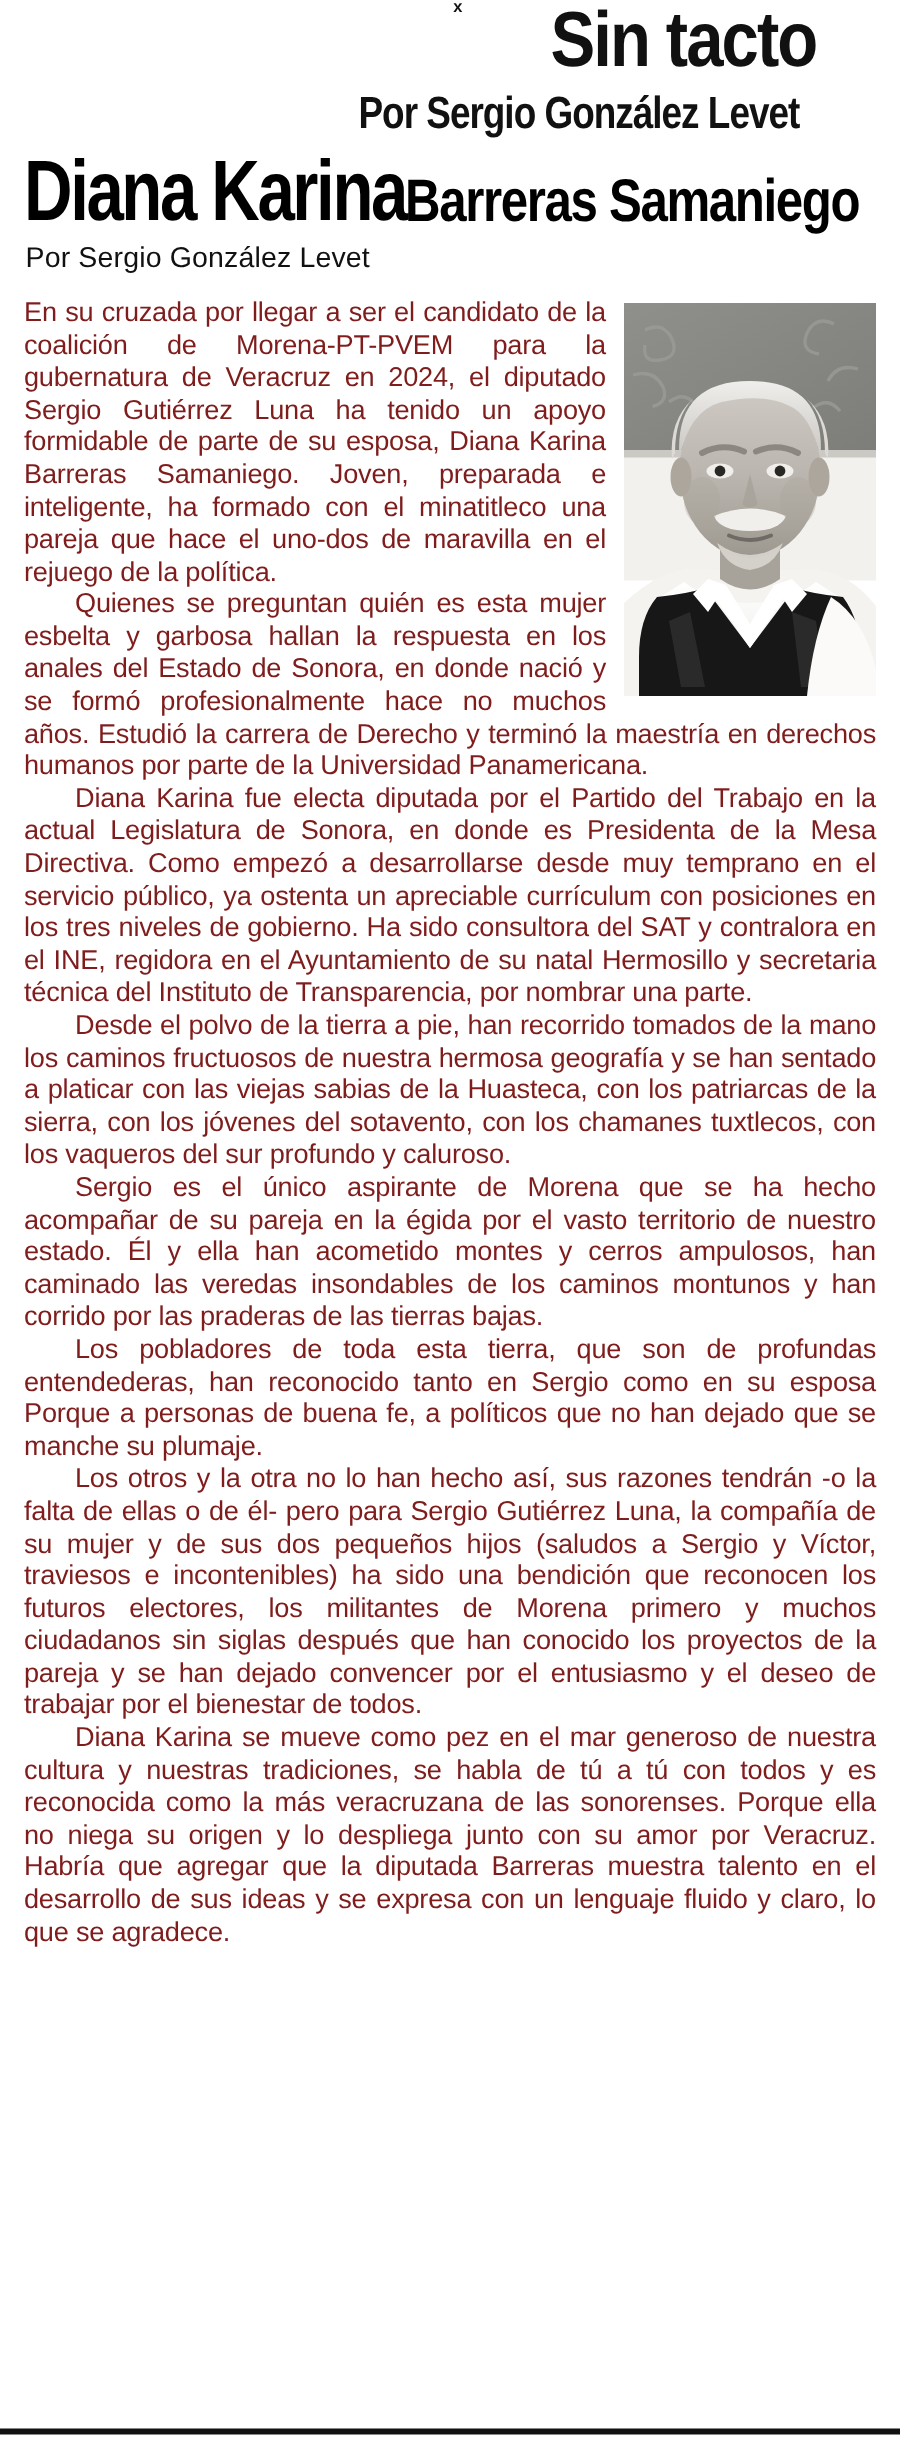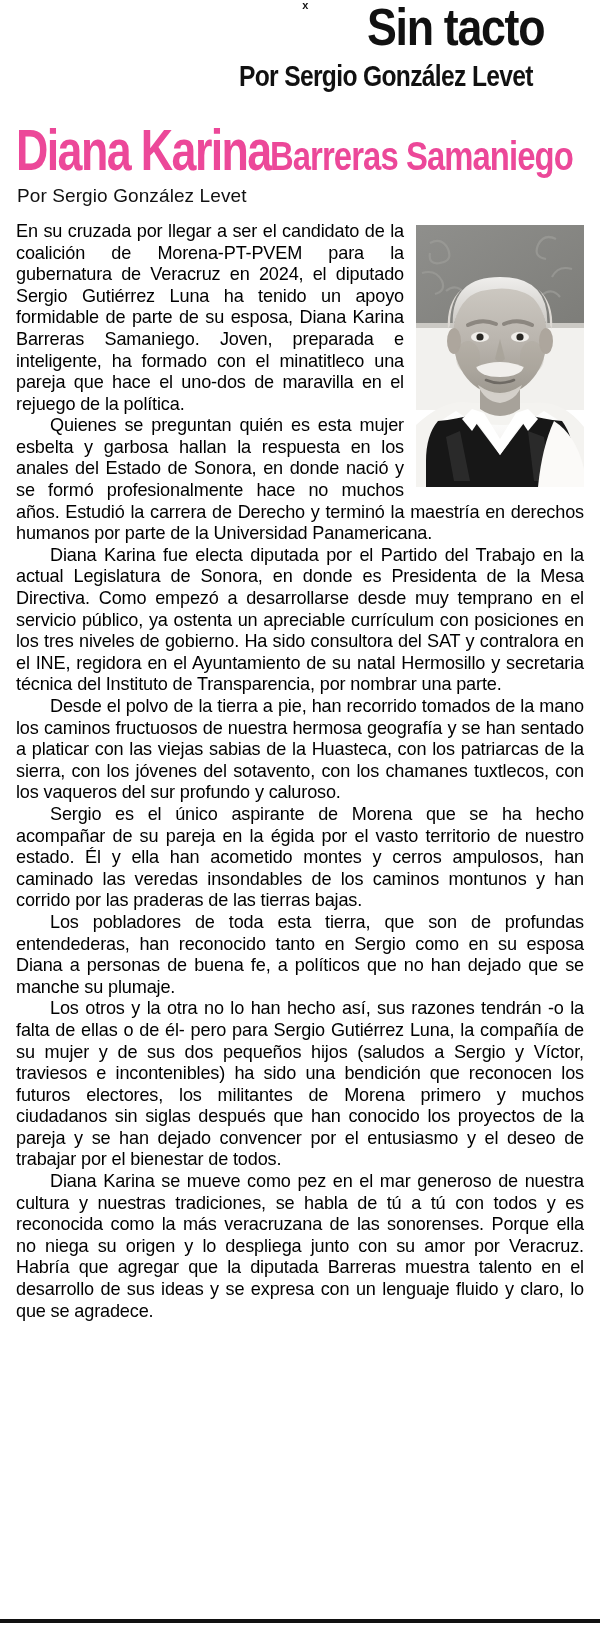--- a/index.html
+++ b/index.html
@@ -59,25 +59,25 @@
     line-height: 1.0;
     letter-spacing: -0.8px;
     transform: scaleX(0.82);
     transform-origin: center top;
     margin: 8px 0 0 0;
     color: #111111;
   }
 
   
   .headline {
-    margin: 32px 0 0 0;
+    margin: 9px 0 0 0;
     text-align: right;
     white-space: nowrap;
     line-height: 1.0;
-    color: #ec4899;
+    color: #000000;
   }
   .headline .hl-big {
     font-family: "Liberation Sans", sans-serif;
     font-weight: 700;
     font-size: 56px;
     letter-spacing: -2px;
     display: inline-block;
     transform: scaleX(0.80) scaleY(1.02);
     transform-origin: left bottom;
     vertical-align: baseline;
@@ -119,21 +119,21 @@
     overflow: hidden;
     background: #ffffff;
   }
   .photo svg { display: block; width: 100%; height: 100%; }
 
   .body-text {
     font-family: "Liberation Sans", sans-serif;
     font-size: 18.1px;
     line-height: 21.6px;
     text-align: justify;
-    color: #000000;
+    color: #7f1d1d;
     letter-spacing: -0.15px;
     hyphens: auto;
     -webkit-hyphens: auto;
   }
   .body-text p {
     margin: 0;
     text-indent: 34px;
   }
   .body-text p.first {
     text-indent: 0;
@@ -253,20 +253,20 @@
         <ellipse cx="116" cy="132" rx="12" ry="16" fill="#aba59c" opacity="0.35"></ellipse>
       </svg>
     </div>
 
     <div class="body-text">
       <p class="first">En su cruzada por llegar a ser el candidato de la coalición de Morena-PT-PVEM para la gubernatura de Veracruz en 2024, el diputado Sergio Gutiérrez Luna ha tenido un apoyo formidable de parte de su esposa, Diana Karina Barreras Samaniego. Joven, preparada e inteligente, ha formado con el minatitleco una pareja que hace el uno-dos de maravilla en el rejuego de la política.</p>
       <p>Quienes se preguntan quién es esta mujer esbelta y garbosa hallan la respuesta en los anales del Estado de Sonora, en donde nació y se formó profesionalmente hace no muchos años. Estudió la carrera de Derecho y terminó la maestría en derechos humanos por parte de la Universidad Panamericana.</p>
       <p>Diana Karina fue electa diputada por el Partido del Trabajo en la actual Legislatura de Sonora, en donde es Presidenta de la Mesa Directiva. Como empezó a desarrollarse desde muy temprano en el servicio público, ya ostenta un apreciable currículum con posiciones en los tres niveles de gobierno. Ha sido consultora del SAT y contralora en el INE, regidora en el Ayuntamiento de su natal Hermosillo y secretaria técnica del Instituto de Transparencia, por nombrar una parte.</p>
       <p>Desde el polvo de la tierra a pie, han recorrido tomados de la mano los caminos fructuosos de nuestra hermosa geografía y se han sentado a platicar con las viejas sabias de la Huasteca, con los patriarcas de la sierra, con los jóvenes del sotavento, con los chamanes tuxtlecos, con los vaqueros del sur profundo y caluroso.</p>
       <p>Sergio es el único aspirante de Morena que se ha hecho acompañar de su pareja en la égida por el vasto territorio de nuestro estado. Él y ella han acometido montes y cerros ampulosos, han caminado las veredas insondables de los caminos montunos y han corrido por las praderas de las tierras bajas.</p>
-      <p>Los pobladores de toda esta tierra, que son de profundas entendederas, han reconocido tanto en Sergio como en su esposa Diana a personas de buena fe, a políticos que no han dejado que se manche su plumaje.</p>
+      <p>Los pobladores de toda esta tierra, que son de profundas entendederas, han reconocido tanto en Sergio como en su esposa Porque a personas de buena fe, a políticos que no han dejado que se manche su plumaje.</p>
       <p>Los otros y la otra no lo han hecho así, sus razones tendrán -o la falta de ellas o de él- pero para Sergio Gutiérrez Luna, la compañía de su mujer y de sus dos pequeños hijos (saludos a Sergio y Víctor, traviesos e incontenibles) ha sido una bendición que reconocen los futuros electores, los militantes de Morena primero y muchos ciudadanos sin siglas después que han conocido los proyectos de la pareja y se han dejado convencer por el entusiasmo y el deseo de trabajar por el bienestar de todos.</p>
       <p>Diana Karina se mueve como pez en el mar generoso de nuestra cultura y nuestras tradiciones, se habla de tú a tú con todos y es reconocida como la más veracruzana de las sonorenses. Porque ella no niega su origen y lo despliega junto con su amor por Veracruz. Habría que agregar que la diputada Barreras muestra talento en el desarrollo de sus ideas y se expresa con un lenguaje fluido y claro, lo que se agradece.</p>
     </div>
   </div>
 
   <div class="bottom-rule"></div>
 </div>
 
 </body></html>

